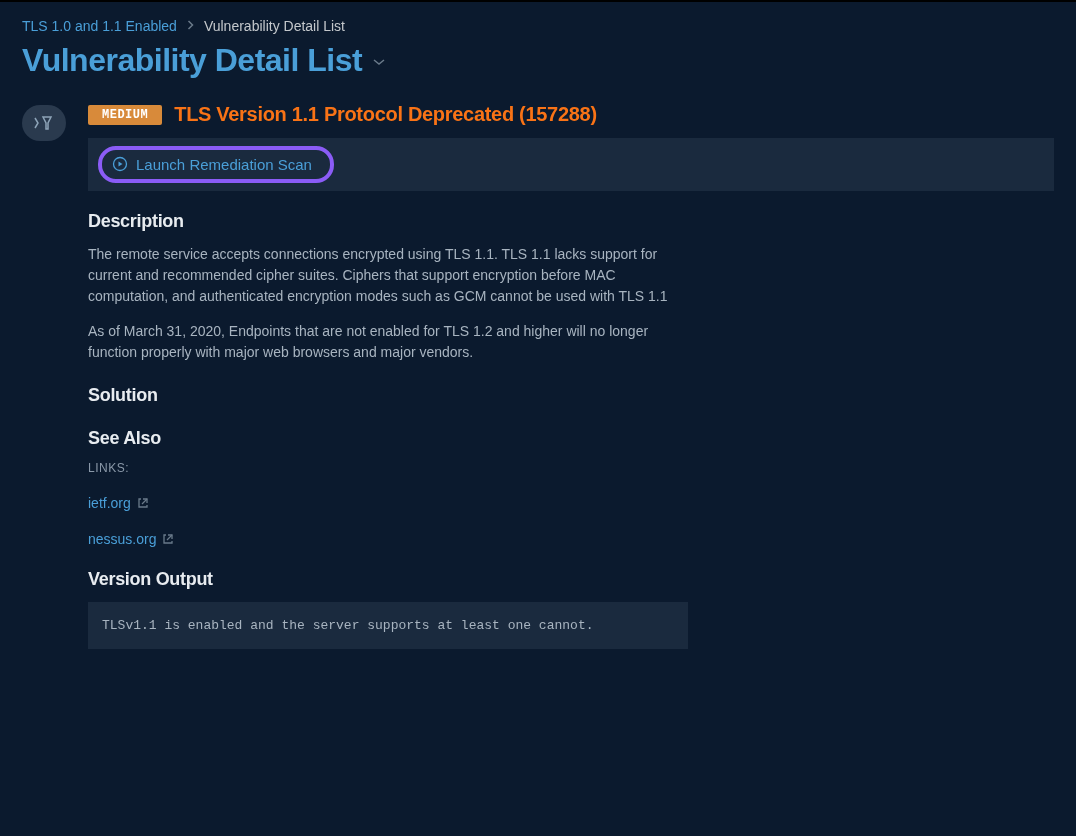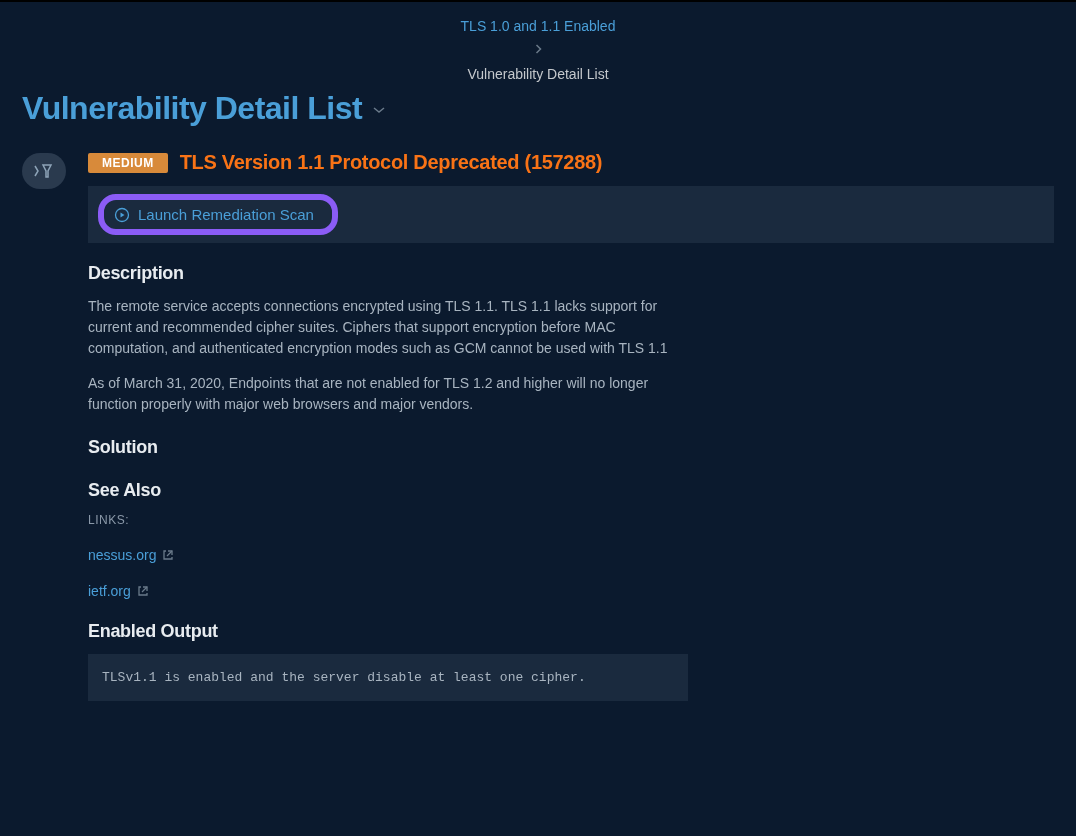--- a/index.html
+++ b/index.html
@@ -21,21 +21,20 @@
     }
     .content {
       padding: 16px 22px;
     }
     .breadcrumb {
       display: flex;
       align-items: center;
       gap: 10px;
       font-size: 14px;
       margin-bottom: 8px;
-      flex-direction: column;
     }
     .breadcrumb-link {
       color: #4a9fd8;
       cursor: pointer;
     }
     .breadcrumb-chevron {
       color: #6a7a8a;
       font-size: 11px;
     }
     .breadcrumb-current {
@@ -88,40 +87,41 @@
       margin-bottom: 12px;
     }
     .severity-badge {
       background: #d88a3a;
       color: #fff;
       font-size: 12px;
       font-weight: 700;
       padding: 3px 14px;
       border-radius: 2px;
       letter-spacing: 0.5px;
+      font-family: Liberation Mono, monospace;
     }
     .detail-title {
       font-size: 20px;
       font-weight: 700;
       color: #f97316;
       letter-spacing: -0.3px;
     }
     .action-bar {
       background: #1a2a3e;
       padding: 8px 10px;
       display: flex;
       align-items: center;
       margin-bottom: 20px;
     }
     .launch-button {
-      border: 6px solid #8b5cf6;
+      border: 4px solid #8b5cf6;
       border-radius: 18px;
       padding: 6px 18px 6px 10px;
       display: flex;
-      align-items: flex-end;
+      align-items: flex-start;
       gap: 8px;
       cursor: pointer;
       color: #4a9fd8;
       font-size: 15px;
       font-weight: 500;
     }
     .launch-button svg {
       stroke: #4a9fd8;
     }
     .section {
@@ -225,36 +225,36 @@
       </div>
 
       <div class="section">
         <h3 class="section-heading">Solution</h3>
       </div>
 
       <div class="section">
         <h3 class="section-heading">See Also</h3>
         <div class="links-label">LINKS:</div>
         <div class="ext-link">
+          <span>ietf.org</span>
+          <svg width="12" height="12" viewBox="0 0 12 12" fill="none" stroke-width="1.3">
+            <path d="M4 2 L2 2 L2 10 L10 10 L10 8"></path>
+            <path d="M6 2 L10 2 L10 6"></path>
+            <path d="M10 2 L5 7"></path>
+          </svg>
+        </div>
+        <div class="ext-link">
           <span>nessus.org</span>
           <svg width="12" height="12" viewBox="0 0 12 12" fill="none" stroke-width="1.3">
             <path d="M4 2 L2 2 L2 10 L10 10 L10 8"></path>
             <path d="M6 2 L10 2 L10 6"></path>
             <path d="M10 2 L5 7"></path>
           </svg>
         </div>
-        <div class="ext-link">
-          <span>ietf.org</span>
-          <svg width="12" height="12" viewBox="0 0 12 12" fill="none" stroke-width="1.3">
-            <path d="M4 2 L2 2 L2 10 L10 10 L10 8"></path>
-            <path d="M6 2 L10 2 L10 6"></path>
-            <path d="M10 2 L5 7"></path>
-          </svg>
-        </div>
-      </div>
-
-      <div class="section">
-        <h3 class="section-heading">Enabled Output</h3>
-        <div class="plugin-output-box">TLSv1.1 is enabled and the server disable at least one cipher.</div>
+      </div>
+
+      <div class="section">
+        <h3 class="section-heading">Version Output</h3>
+        <div class="plugin-output-box">TLSv1.1 is enabled and the server supports at least one cannot.</div>
       </div>
     </div>
   </div>
 </div>
 
 </body></html>

